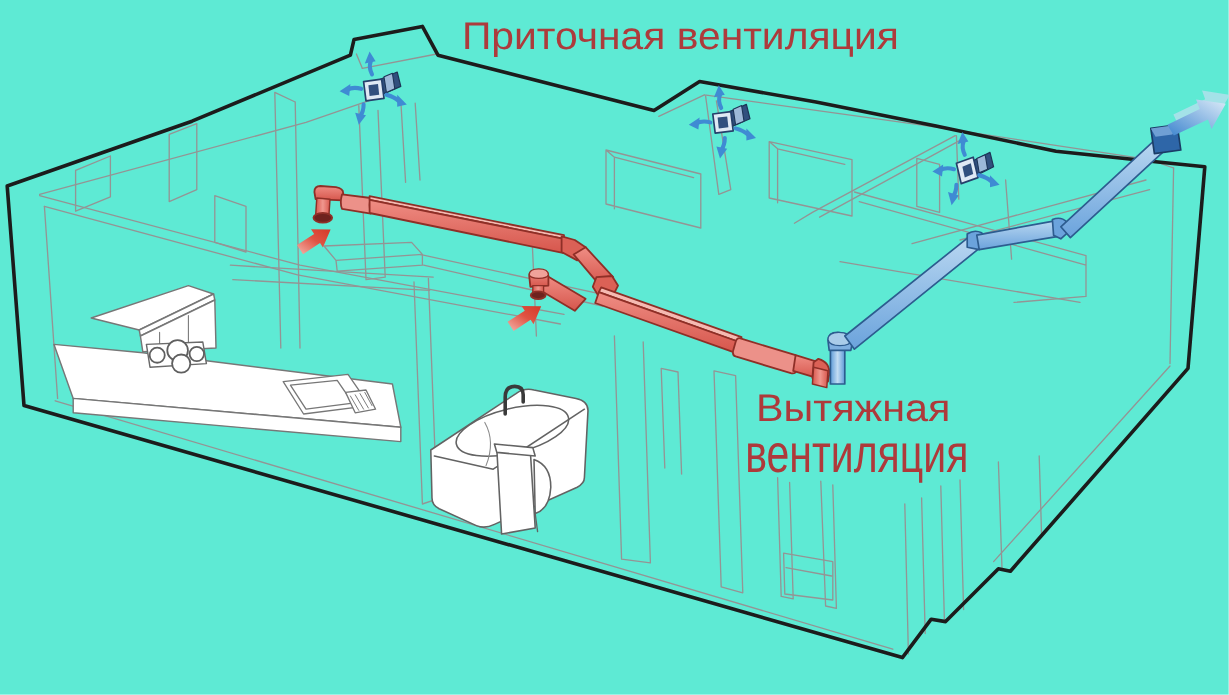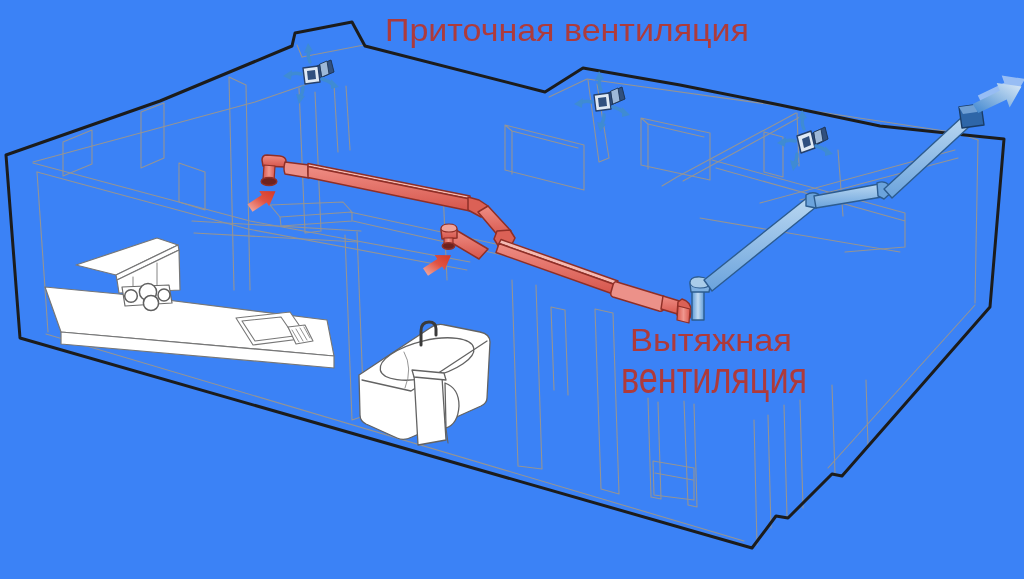--- a/index.html
+++ b/index.html
@@ -1,16 +1,16 @@
 <!DOCTYPE html>
 <html><head>
 <meta charset="utf-8">
 <style>
   html,body{margin:0;padding:0;background:#ffffff;}
-  #stage{position:relative;width:1024px;height:579px;overflow:hidden;background:#3b82f6;
+  #stage{position:relative;width:1024px;height:579px;overflow:hidden;background:#5eead4;
          font-family:"Liberation Sans", sans-serif;}
   svg{position:absolute;left:0;top:0;}
 </style>
 </head>
 <body>
 <div id="stage">
 <svg width="1024" height="579" viewBox="0 0 1024 579">
 <defs>
   <linearGradient id="redFace" x1="0" y1="0" x2="0" y2="1">
     <stop offset="0" stop-color="#ef8d84"></stop>

